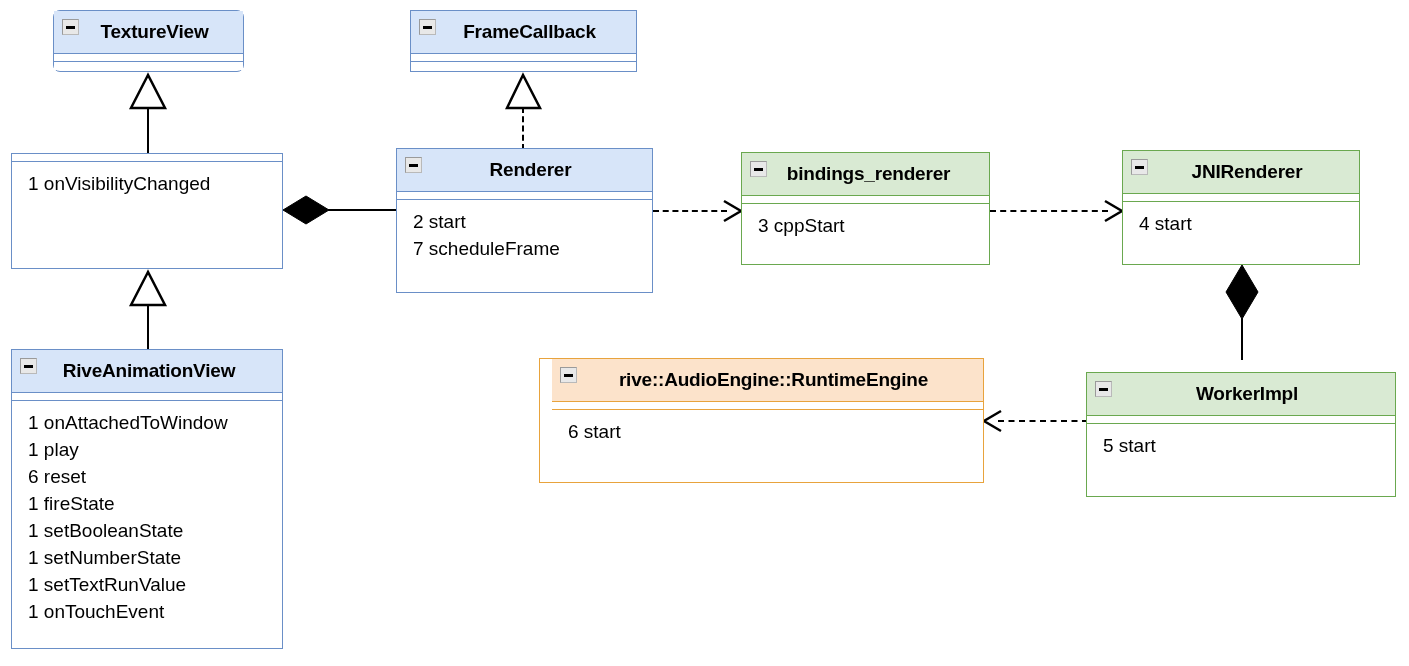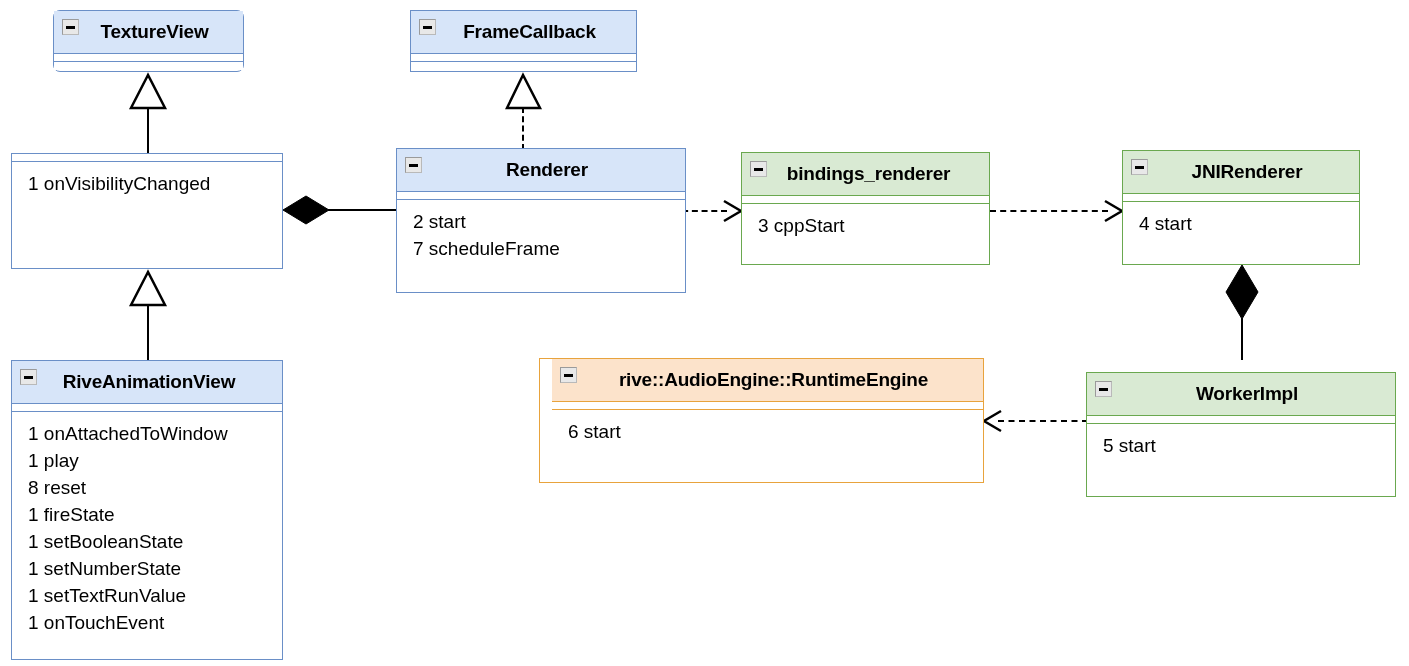--- a/index.html
+++ b/index.html
@@ -180,21 +180,21 @@
     <div class="sep2"></div>
   </div>
 
   <div class="uml-class" style="left:11px; top:153px; width:272px; height:116px;">
     <div class="sep"></div>
     <div class="body">
       <div class="mline">1 onVisibilityChanged</div>
     </div>
   </div>
 
-  <div class="uml-class" style="left:396px; top:148px; width:290px; height:145px;">
+  <div class="uml-class" style="left:396px; top:148px; width:257px; height:145px;">
     <div class="hdr">
       <span class="minus-icon"></span>
       <span class="hdr-title">Renderer</span>
     </div>
     <div class="sep"></div>
     <div class="body">
       <div class="mline">2 start</div>
       <div class="mline">7 scheduleFrame</div>
     </div>
   </div>
@@ -236,30 +236,30 @@
     <div class="hdr">
       <span class="minus-icon"></span>
       <span class="hdr-title">WorkerImpl</span>
     </div>
     <div class="sep"></div>
     <div class="body">
       <div class="mline">5 start</div>
     </div>
   </div>
 
-  <div class="uml-class" style="left:11px; top:360px; width:272px; height:300px;">
+  <div class="uml-class" style="left:11px; top:349px; width:272px; height:300px;">
     <div class="hdr">
       <span class="minus-icon"></span>
       <span class="hdr-title" style="padding-left:10px;">RiveAnimationView</span>
     </div>
     <div class="sep"></div>
     <div class="body">
       <div class="mline">1 onAttachedToWindow</div>
       <div class="mline">1 play</div>
-      <div class="mline">8 reset</div>
+      <div class="mline">6 reset</div>
       <div class="mline">1 fireState</div>
       <div class="mline">1 setBooleanState</div>
       <div class="mline">1 setNumberState</div>
       <div class="mline">1 setTextRunValue</div>
       <div class="mline">1 onTouchEvent</div>
     </div>
   </div>
 
 </div>
 

